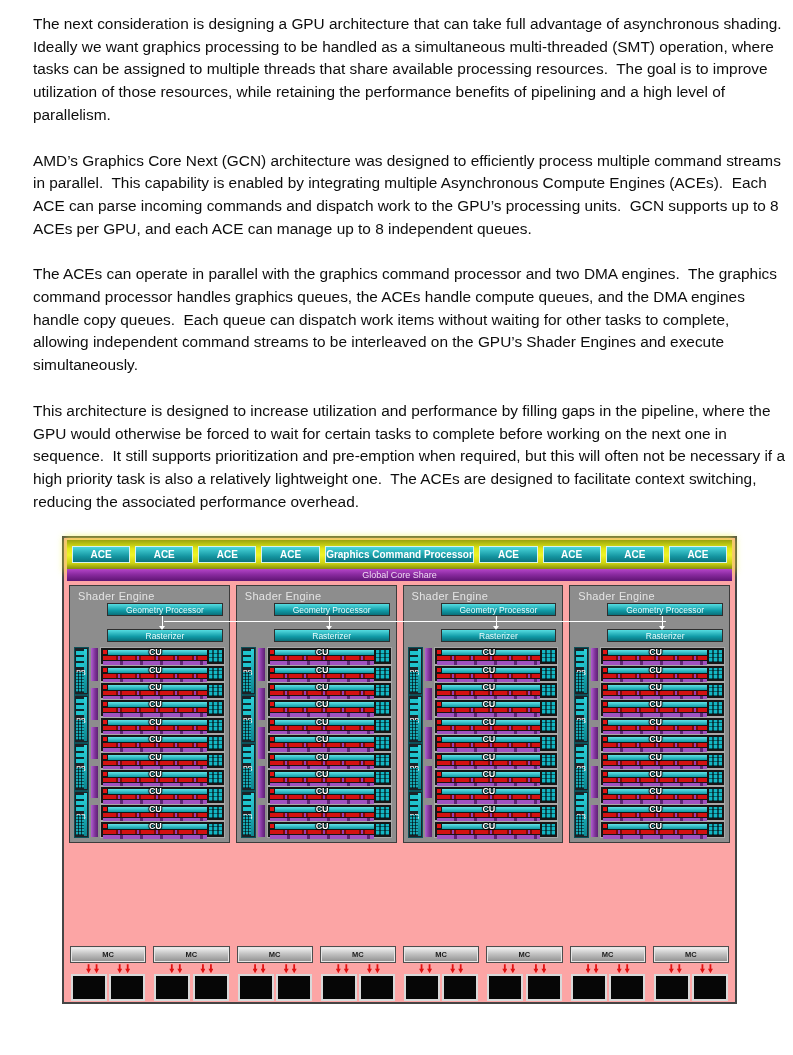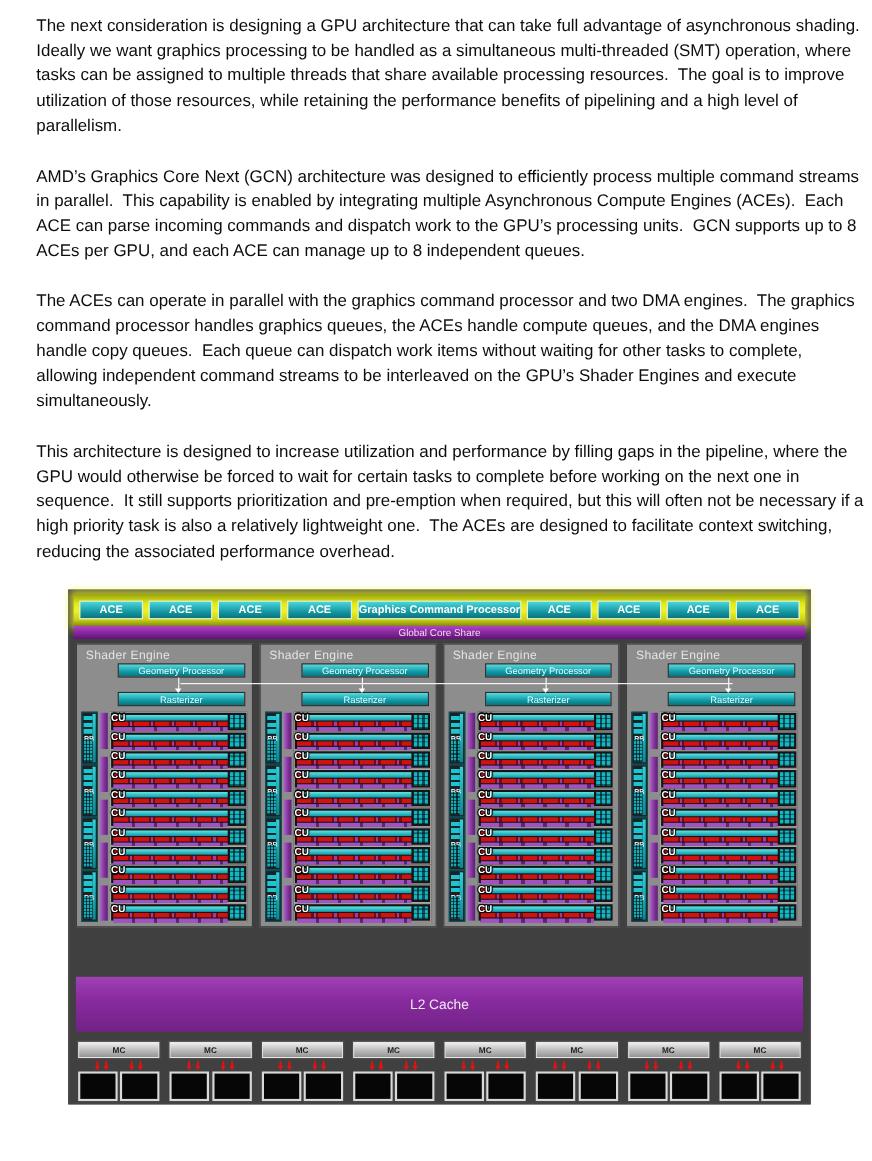--- a/index.html
+++ b/index.html
@@ -4,21 +4,21 @@
 <style>
   html,body{margin:0;padding:0;background:#fff;}
   .page{width:793px;height:1055px;background:#fff;position:relative;overflow:hidden;
         font-family:"Liberation Sans",sans-serif;color:#111;}
   h1.title{margin:2px 0 0 3px;font-size:28px;font-weight:500;letter-spacing:-0.5px;color:#1a1a1a;}
   .paragraphs{margin-top:13px;}
   .para{margin:0 5px 23px 33px;font-size:15.4px;line-height:22.7px;white-space:pre-wrap;color:#0d0d0d;}
 
   
   .diagram{position:relative;width:675px;height:468px;margin:19px 0 0 62px;
-           background:#404040;border:2px solid #454545;box-sizing:border-box;}
+           background:#fca5a5;border:2px solid #454545;box-sizing:border-box;}
 
   .top-band{position:absolute;left:3px;right:3px;top:2px;height:29px;
             background:linear-gradient(180deg,#99a30e,#e2e916 30%,#eef329 52%,#ccd312 80%,#838d0b);
             box-shadow:0 0 7px 3px rgba(236,242,45,.75);
             display:flex;align-items:center;padding:0 5px;box-sizing:border-box;}
   .ace-row{display:flex;width:100%;gap:5px;}
   .ace,.gcp{height:15px;background:linear-gradient(180deg,#4ad6db,#13939f 65%,#0b737d);
             border:1px solid #d6f2f2;color:#fff;font-weight:bold;font-size:10px;
             display:flex;align-items:center;justify-content:center;white-space:nowrap;}
   .ace{flex:57 1 0;}
@@ -55,21 +55,21 @@
            background:repeating-linear-gradient(0deg,rgba(0,0,0,.5) 0 1px,transparent 1px 3px),
                       repeating-linear-gradient(90deg,#16aab6 0 2px,#0a3c42 2px 3px);}
   .pstrip-col{width:7px;margin-right:2px;display:flex;flex-direction:column;gap:7px;padding:1px 0;box-sizing:border-box;}
   .pseg{flex:1 1 0;background:linear-gradient(90deg,#b05fce,#7c3096 60%,#5d2173);}
 
   .cu-stack{flex:1;display:flex;flex-direction:column;justify-content:space-between;}
   .cu{position:relative;height:19px;background:#151515;border:1px solid #a8a8a8;box-sizing:border-box;}
   .cu-dot{position:absolute;top:2px;left:2px;width:4px;height:4px;background:#e01212;}
   .cu-teal{position:absolute;top:2px;left:7px;right:17px;height:5px;
            background:linear-gradient(180deg,#62e4e8,#0e98a4);}
-  .cu-label{position:absolute;top:-1px;left:0;right:14px;text-align:left;color:#fff;
+  .cu-label{position:absolute;top:-1px;left:0;right:14px;text-align:center;color:#fff;
             font-size:9px;font-weight:bold;line-height:11px;z-index:2;
             text-shadow:-1px 0 1px #000,1px 0 1px #000,0 1px 1px #000,0 -1px 1px #000;}
   .cu-red{position:absolute;top:8px;left:2px;right:17px;height:4px;
           background:repeating-linear-gradient(90deg,#d31111 0 13px,#7c0909 13px 15px,#9a3cb0 15px 17px,#7c0909 17px 19px);}
   .cu-purple{position:absolute;top:13px;left:2px;right:17px;height:4px;
              background:repeating-linear-gradient(90deg,#a052c0 0 17px,#5e2474 17px 20px);}
   .cu-grid{position:absolute;top:2px;right:2px;width:13px;bottom:2px;
            background:repeating-linear-gradient(0deg,rgba(0,0,0,.45) 0 1px,transparent 1px 4px),
                       repeating-linear-gradient(90deg,#13b7c4 0 3px,#0a4f57 3px 5px);}
 
@@ -649,21 +649,20 @@
                 <div class="cu-label">CU</div>
                 <div class="cu-red"></div>
                 <div class="cu-purple"></div>
                 <div class="cu-grid"></div>
               </div>
             </div>
           </div>
         </div>
       </div>
 
-    <div class="l2">L2 Cache</div>
 
     <div class="mc-row" id="mcRow">
         <div class="mc-unit">
           <div class="mc-box">MC</div>
           <div class="arrows">
             <div class="arrow-pair">
               <div class="arr"></div>
               <div class="arr"></div>
             </div>
             <div class="arrow-pair">

